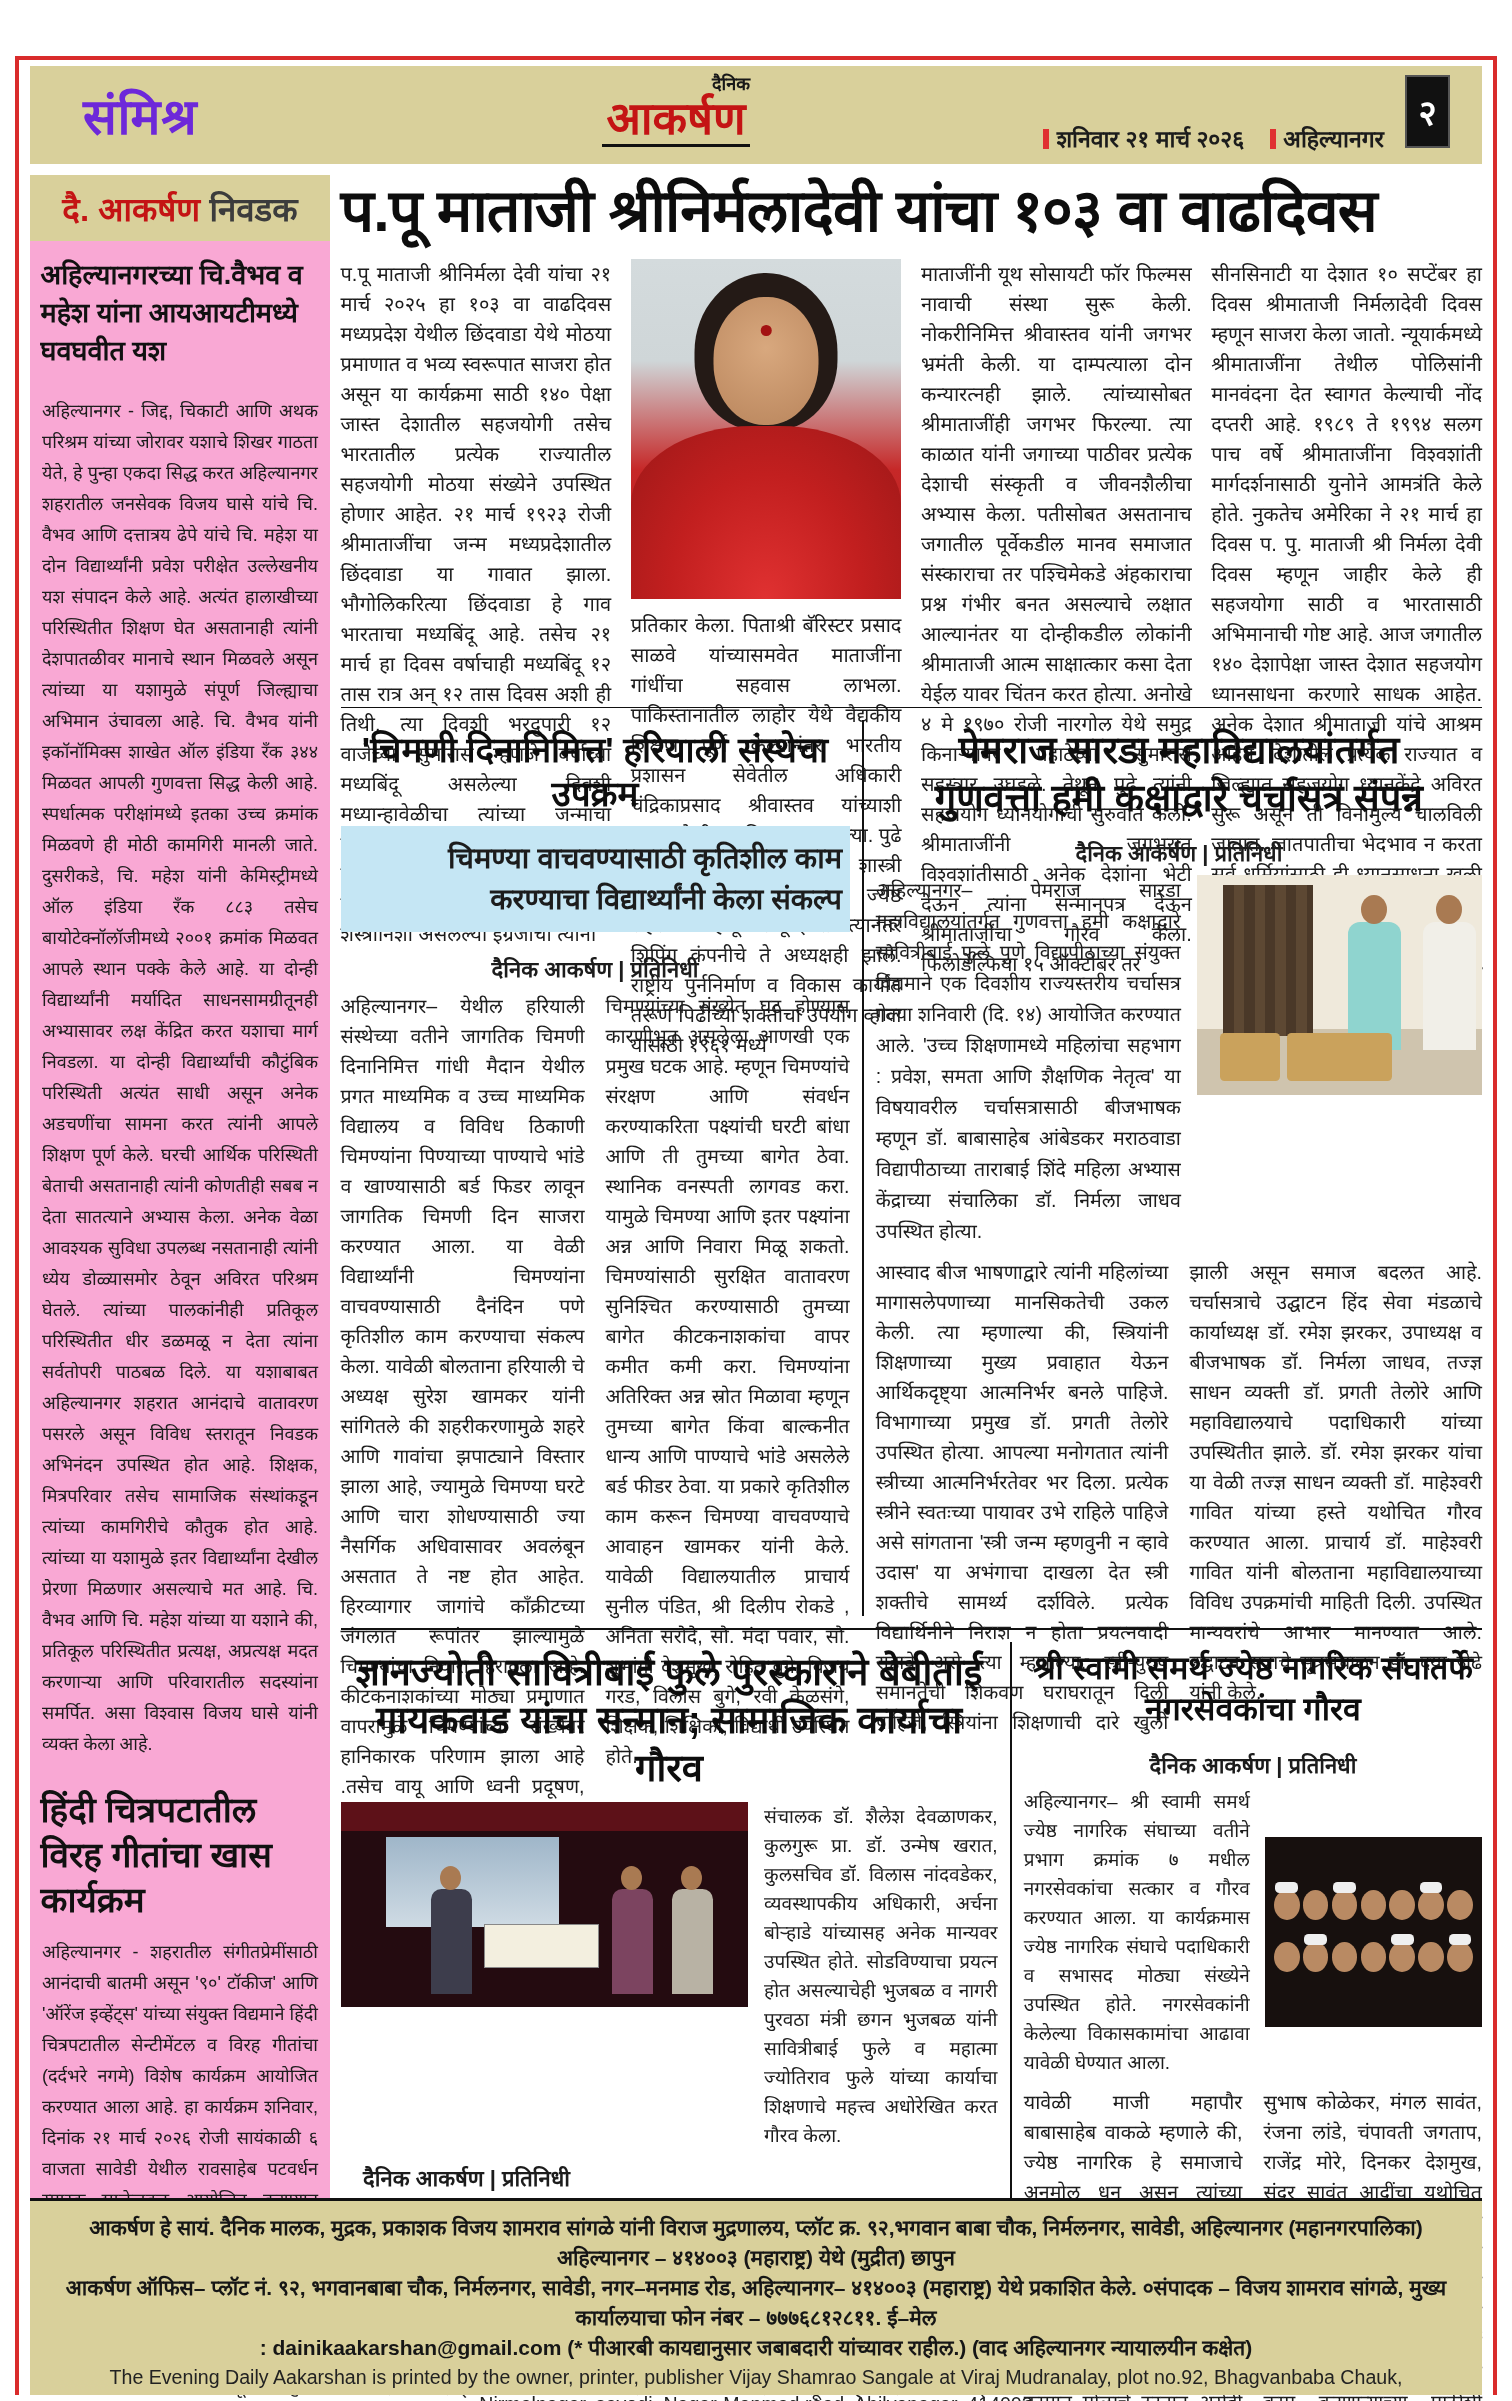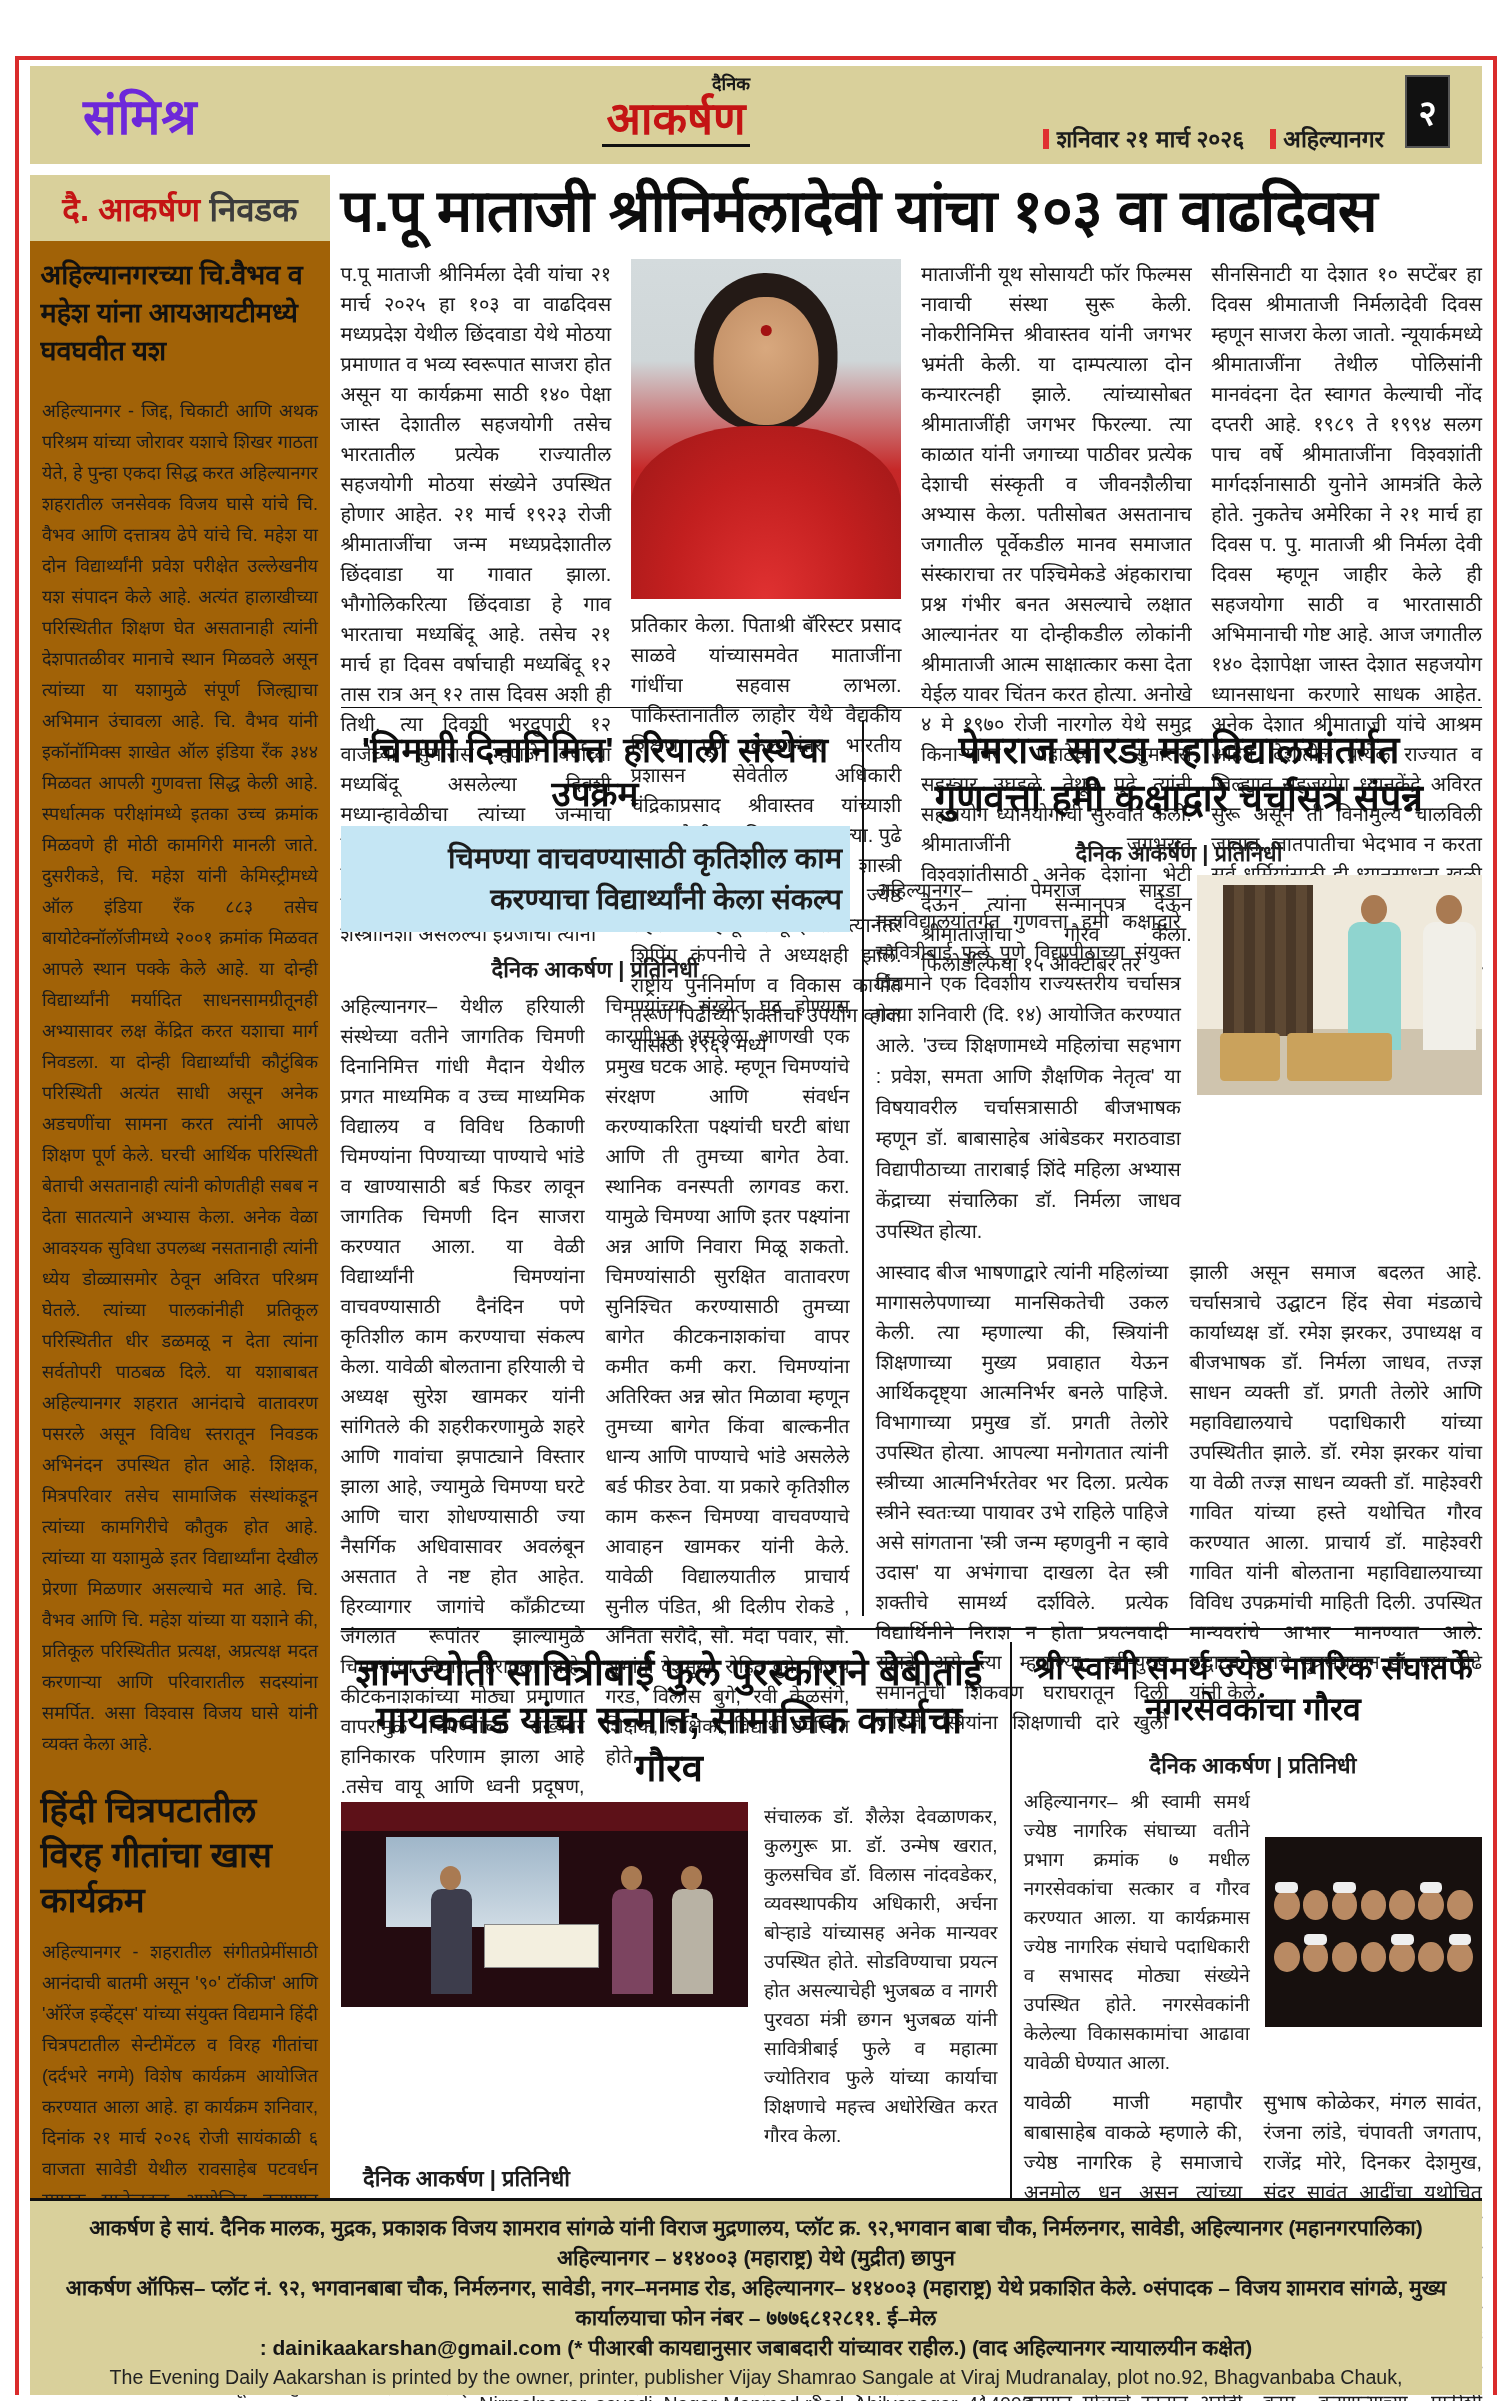--- a/index.html
+++ b/index.html
@@ -14,21 +14,21 @@
   .section-label{font-size:50px;font-weight:bold;color:#6d28d9;margin-left:53px;letter-spacing:0.8px;}
   .masthead-center{position:absolute;left:572px;top:4.5px;text-align:right;}
   .masthead-top{font-size:18px;font-weight:bold;color:#181818;}
   .masthead-name{font-size:45px;font-weight:bold;color:#c41414;line-height:48px;border-bottom:3.8px solid #111;padding:0 4.5px 1.5px;}
   .header-right{position:absolute;right:98px;bottom:10.5px;display:flex;align-items:center;gap:25.6px;font-size:23px;font-weight:bold;}
   .tick{display:inline-block;width:6px;height:19.6px;background:#e03131;margin-right:7.5px;vertical-align:-2.3px;}
   .page-num{position:absolute;right:-66px;bottom:6px;width:41px;height:69px;background:#111;color:#fff;font-size:35px;font-weight:bold;display:flex;align-items:center;justify-content:center;border:2.3px solid #555;}
 
   
   .content{position:absolute;top:175px;left:30px;right:30px;bottom:202px;display:flex;gap:10.5px;}
-  .sidebar{width:300px;flex:none;background:#a16207;display:flex;flex-direction:column;}
+  .sidebar{width:300px;flex:none;background:#f9a8d4;display:flex;flex-direction:column;}
   .mainarea{flex:1;min-width:0;display:flex;flex-direction:column;}
 
   
   .sb-title{background:#d9d09b;text-align:center;padding:10.5px 3px;font-size:33px;font-weight:bold;}
   .sb-title .red{color:#c41414;} .sb-title .dark{color:#3c3c3c;}
   .sb-h1{font-size:27px;line-height:38px;font-weight:bold;margin:15px 10.5px 6px;color:#111;}
   .sb-h2{font-size:35px;line-height:45px;font-weight:bold;margin:19.6px 10.5px 7.5px;color:#111;}
   .sb-body{font-size:18px;line-height:31px;margin:7.5px 12px;text-align:justify;}
   .photo{position:relative;overflow:hidden;}
   .photo-students{height:339px;margin:9px 9px 3px;background:linear-gradient(135deg,#43652c 0%,#79a24b 30%,#35511f 55%,#89ad58 80%,#2f4a1e 100%);}

